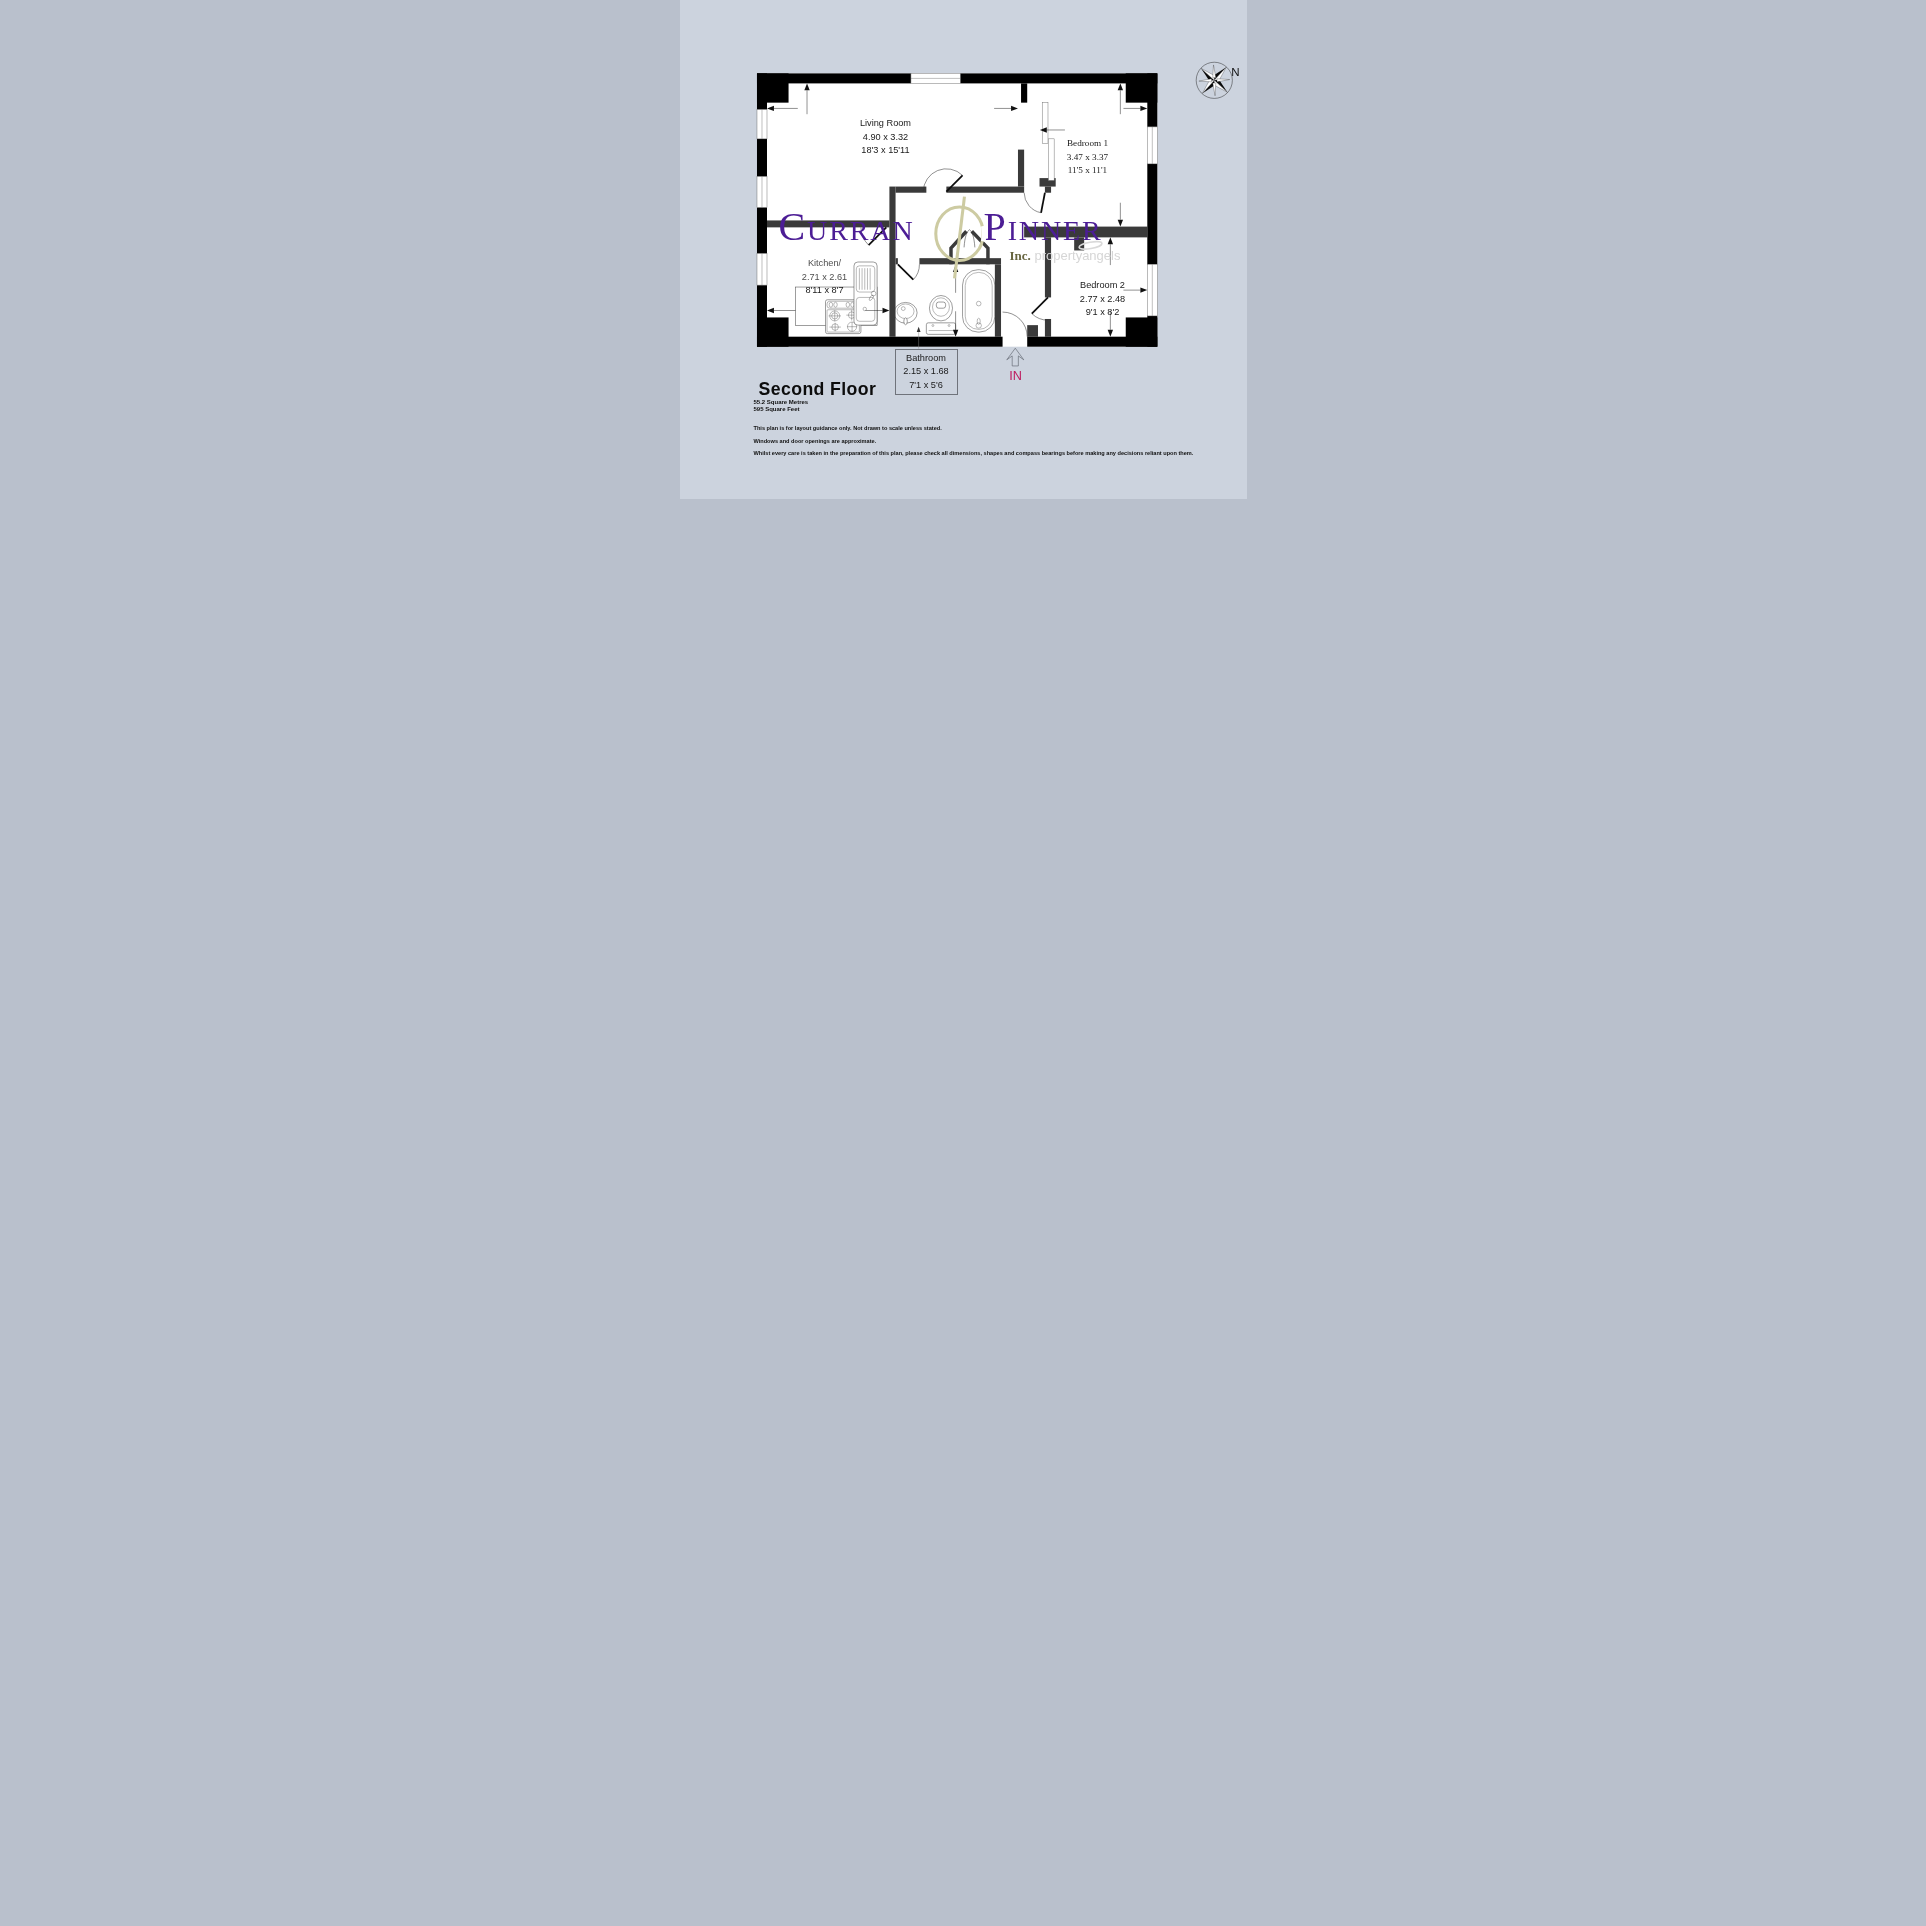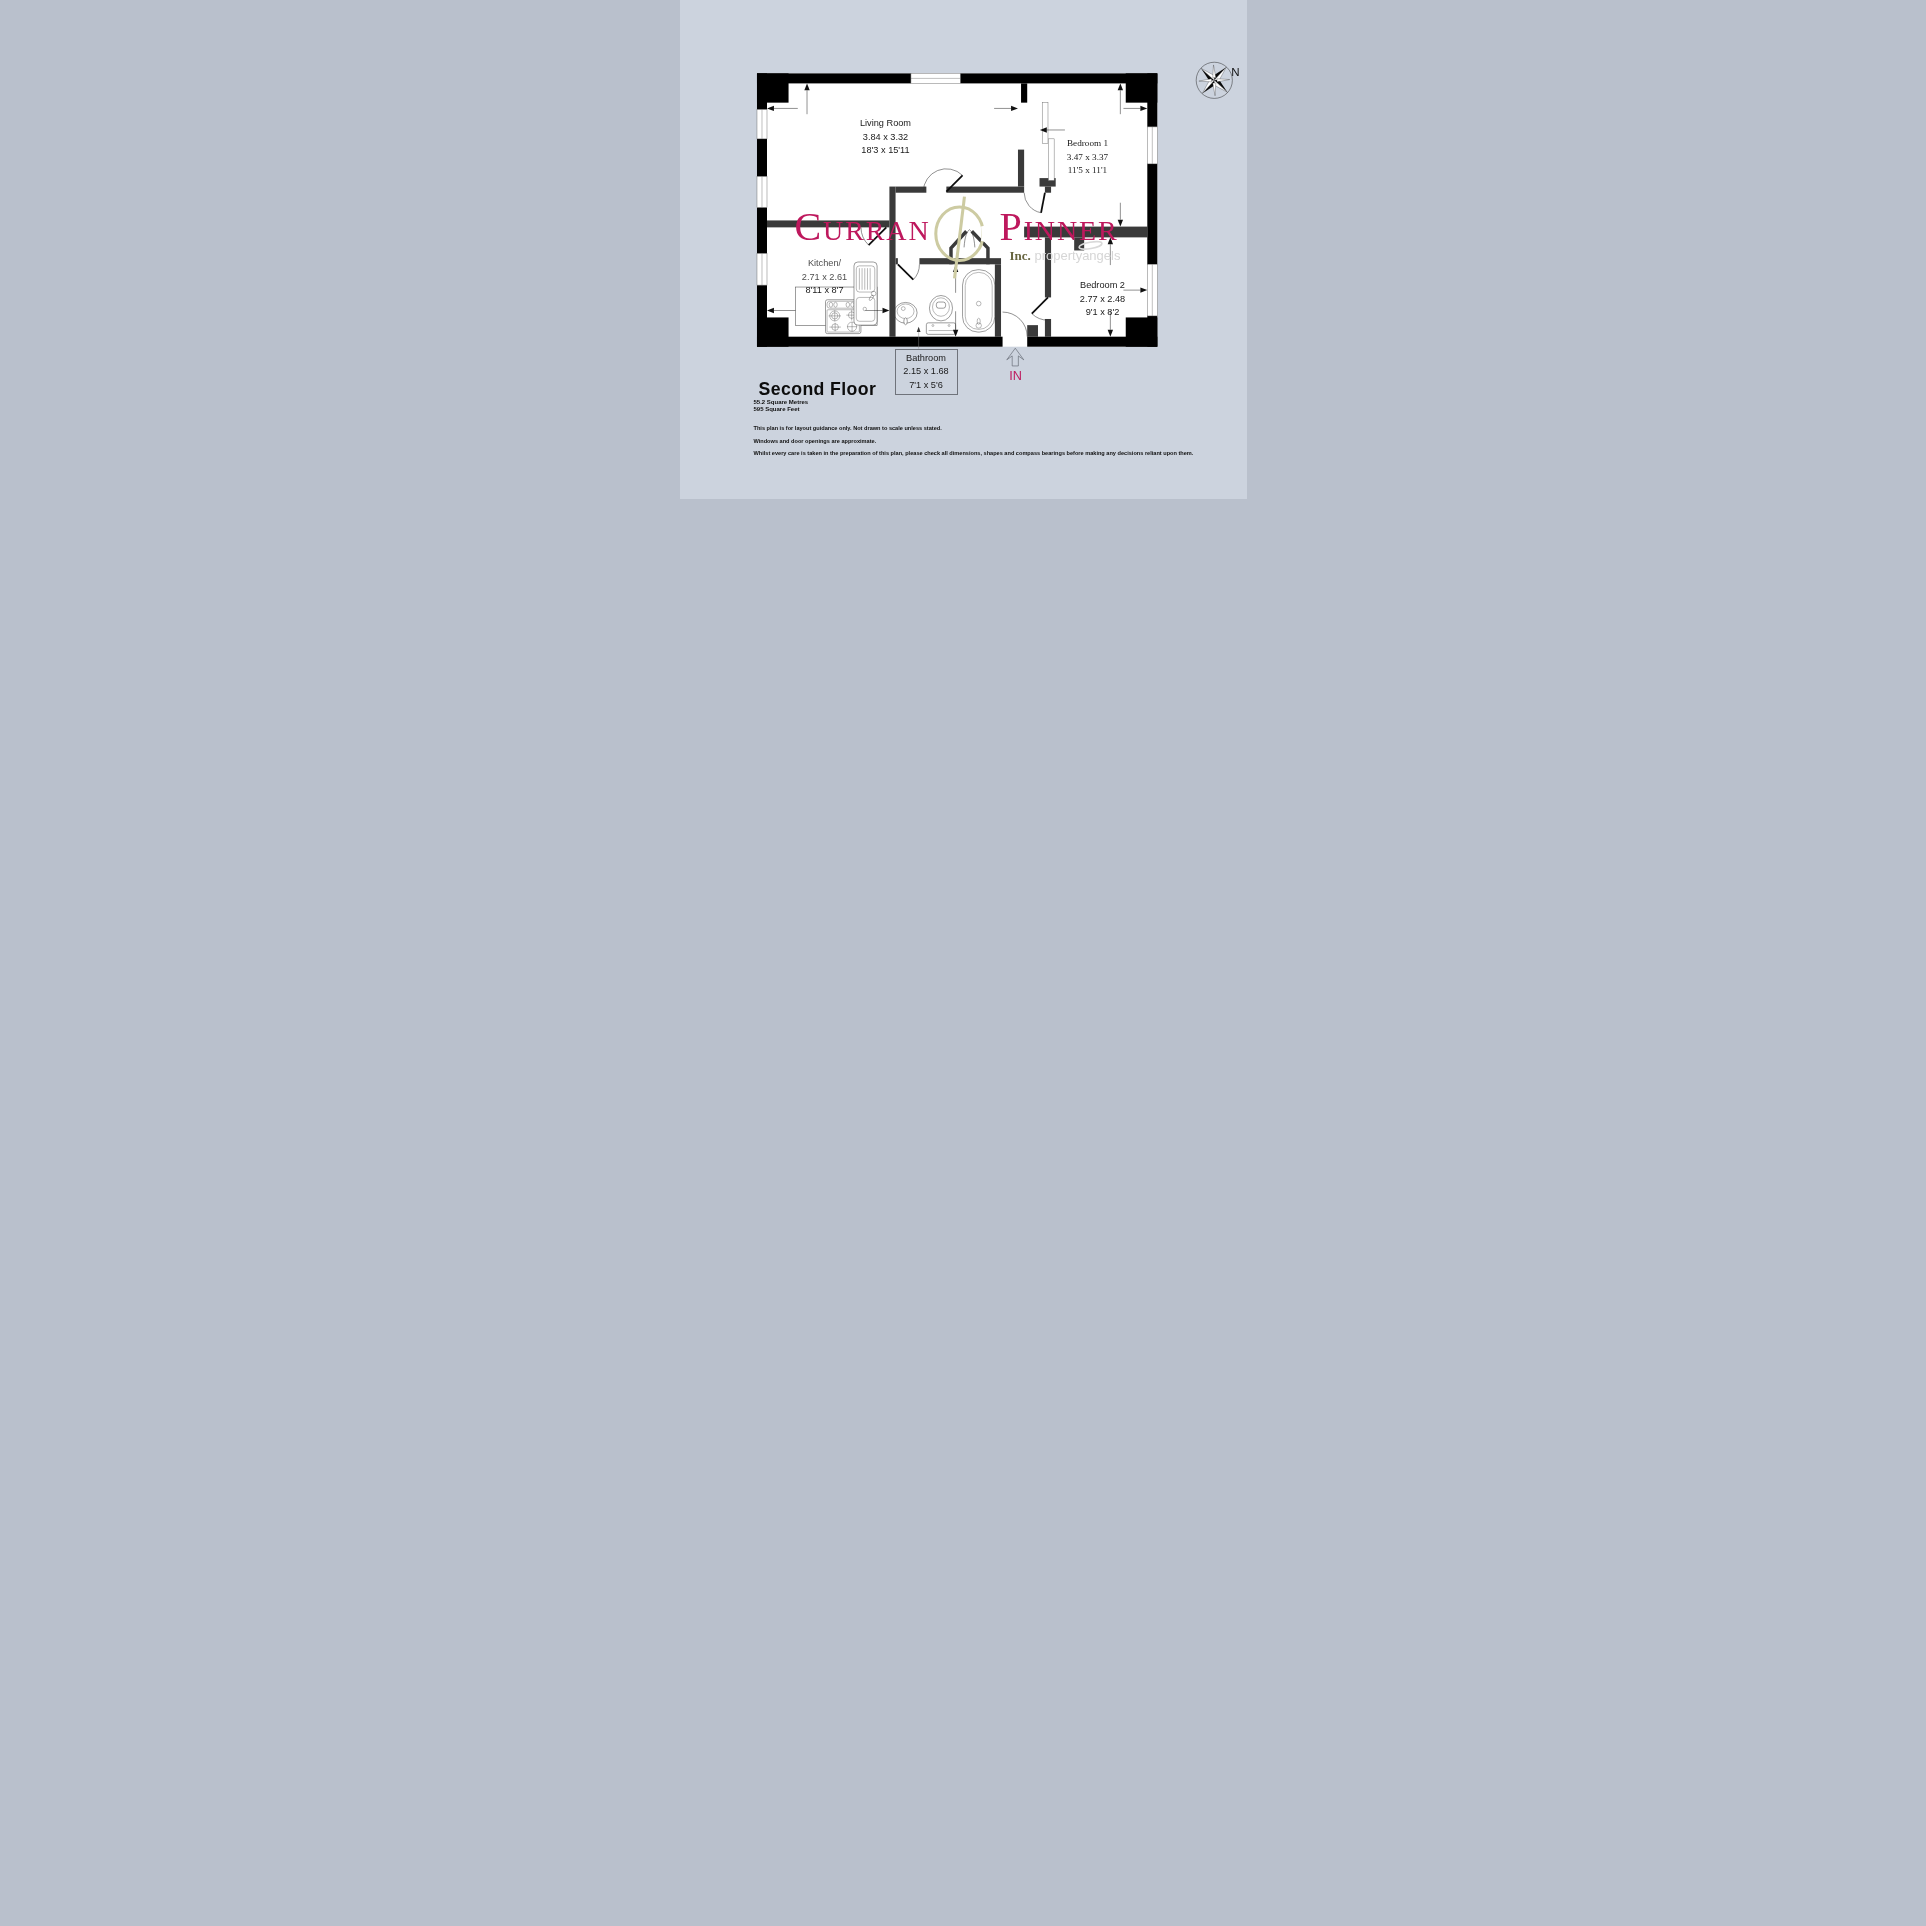--- a/index.html
+++ b/index.html
@@ -2,21 +2,21 @@
 <html style="font-size:6.2px"><head>
 <meta charset="utf-8">
 <style>
   html,body{margin:0;padding:0;background:#b9c0cc;}
   #stage{position:relative;width:567px;height:499px;margin:0 auto;background:#ccd3de;overflow:hidden;
          font-family:"Liberation Sans",sans-serif;color:#111;}
   #plansvg{position:absolute;left:0;top:0;z-index:1;}
   
   .wm{position:absolute;z-index:5;pointer-events:none;}
   .wm-big{font-family:"Liberation Serif",serif;font-variant:small-caps;font-size:40px;line-height:39px;
-          letter-spacing:1.9px;color:#be185d;margin-left:16px;}
+          letter-spacing:1.9px;color:#4c1d95;}
   .wm-sub{font-size:13px;letter-spacing:0px;white-space:nowrap;}
   .wm-sub .inc{font-family:"Liberation Serif",serif;color:#4c4a1e;opacity:.85;font-weight:bold;}
   .wm-sub .brand{color:#d6d6d6;font-family:"Liberation Sans",sans-serif;}
   
   .room-label{position:absolute;z-index:10;text-align:center;font-size:9.2px;line-height:13.5px;color:#1a1a1a;}
   .room-label .nm{white-space:nowrap;}
   .grey-label .nm,.grey-label .met{color:#4e4e4e;}
   #bath-box{border:0.8px solid #6f737b;padding:1.5px 0 2.3px 0;}
   #in-label{position:absolute;z-index:10;text-align:center;font-size:12.7px;color:#be185d;}
   
@@ -307,21 +307,21 @@
   <div class="wm wm-sub" style="left:330px;top:248px;">
     <span class="inc">Inc.</span>
     <span class="brand">propertyangels</span>
   </div>
   <svg class="wm" style="left:395px;top:240px;" width="31" height="10.8" viewBox="0 0 80 28">
     <ellipse cx="40" cy="14" rx="30" ry="8" fill="none" stroke="#d9d9d9" stroke-width="4" transform="rotate(-10 40 14)"></ellipse>
   </svg>
 
   <div class="room-label" style="left:154px;top:117px;width:104px;">
     <div class="nm">Living Room</div>
-    <div class="met">3.84 x 3.32</div>
+    <div class="met">4.90 x 3.32</div>
     <div class="imp">18'3 x 15'11</div>
   </div>
   <div class="room-label" style="left:356px;top:137px;width:104px;font-family:Liberation Serif, serif;">
     <div class="nm">Bedroom 1</div>
     <div class="met">3.47 x 3.37</div>
     <div class="imp">11'5 x 11'1</div>
   </div>
   <div class="room-label grey-label" style="left:97px;top:257px;width:96px;">
     <div class="nm">Kitchen/</div>
     <div class="met">2.71 x 2.61</div>

